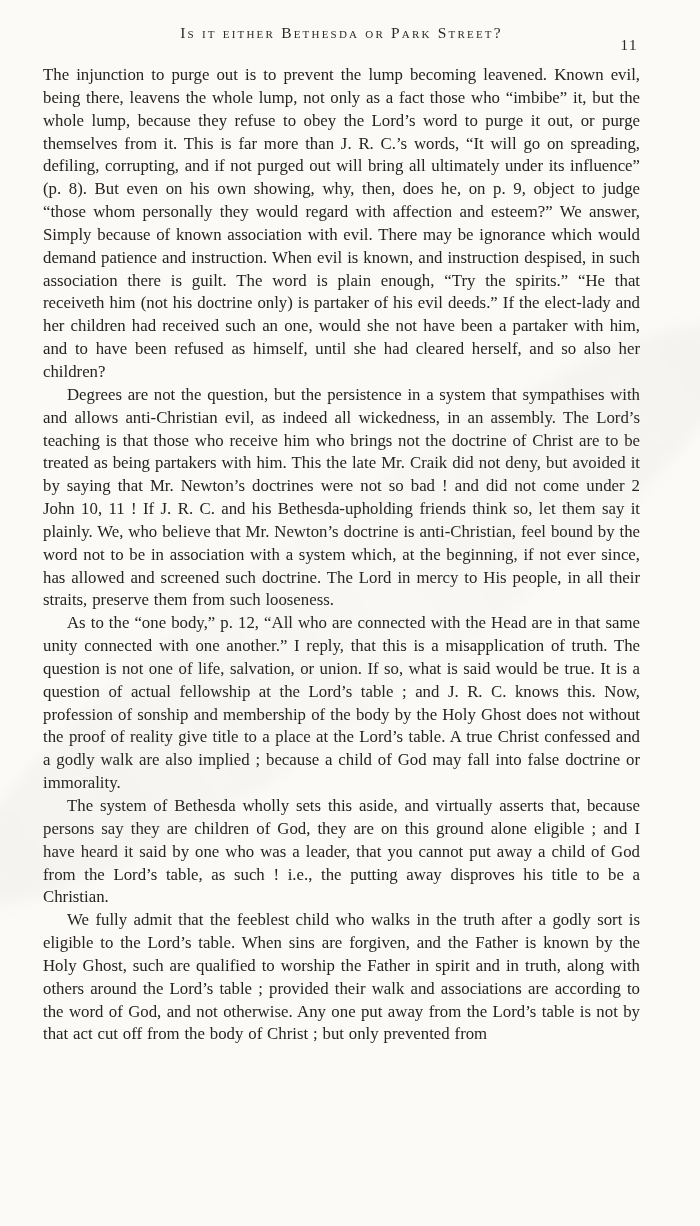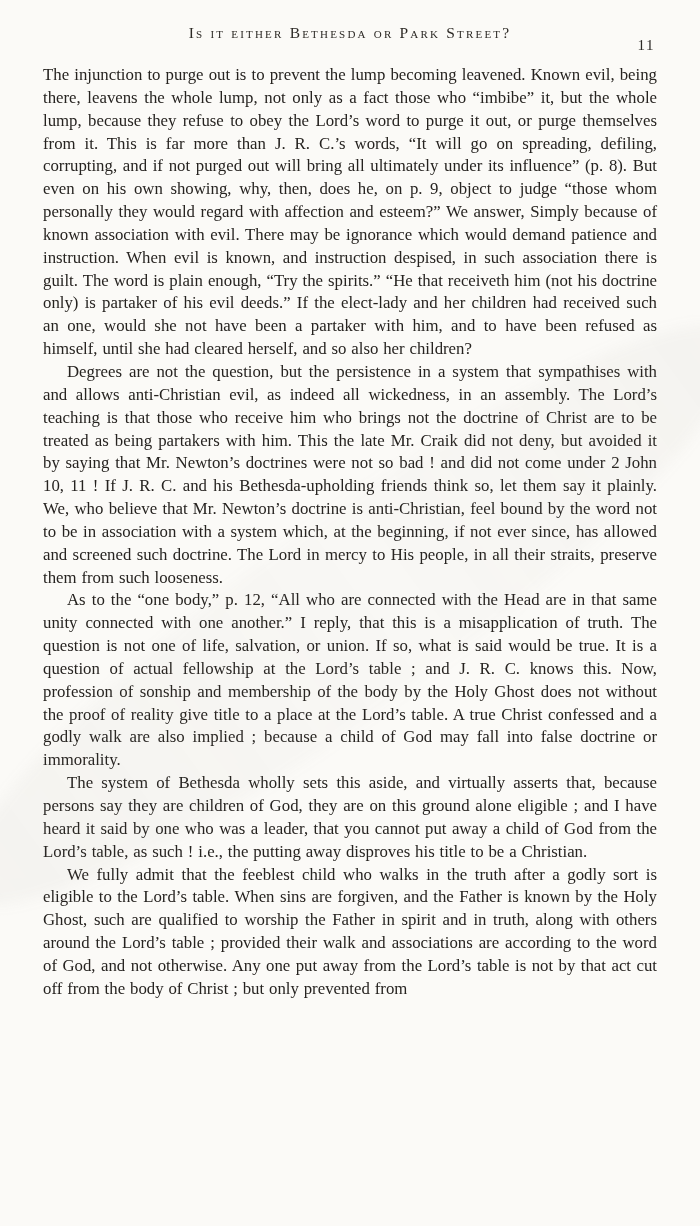--- a/index.html
+++ b/index.html
@@ -11,21 +11,21 @@
     height: 1226px;
     position: relative;
     overflow: hidden;
     background: #fbfaf7;
     color: #262320;
     font-family: "Liberation Serif", "DejaVu Serif", serif;
   }
   .page {
     position: absolute;
     inset: 0;
-    padding: 24px 43px 0 43px;
+    padding: 24px 60px 0 43px;
     box-sizing: border-box;
   }
   
   .watermark {
     position: absolute;
     left: -125px;
     top: 520px;
     width: 950px;
     height: 190px;
     transform: rotate(-36deg);

